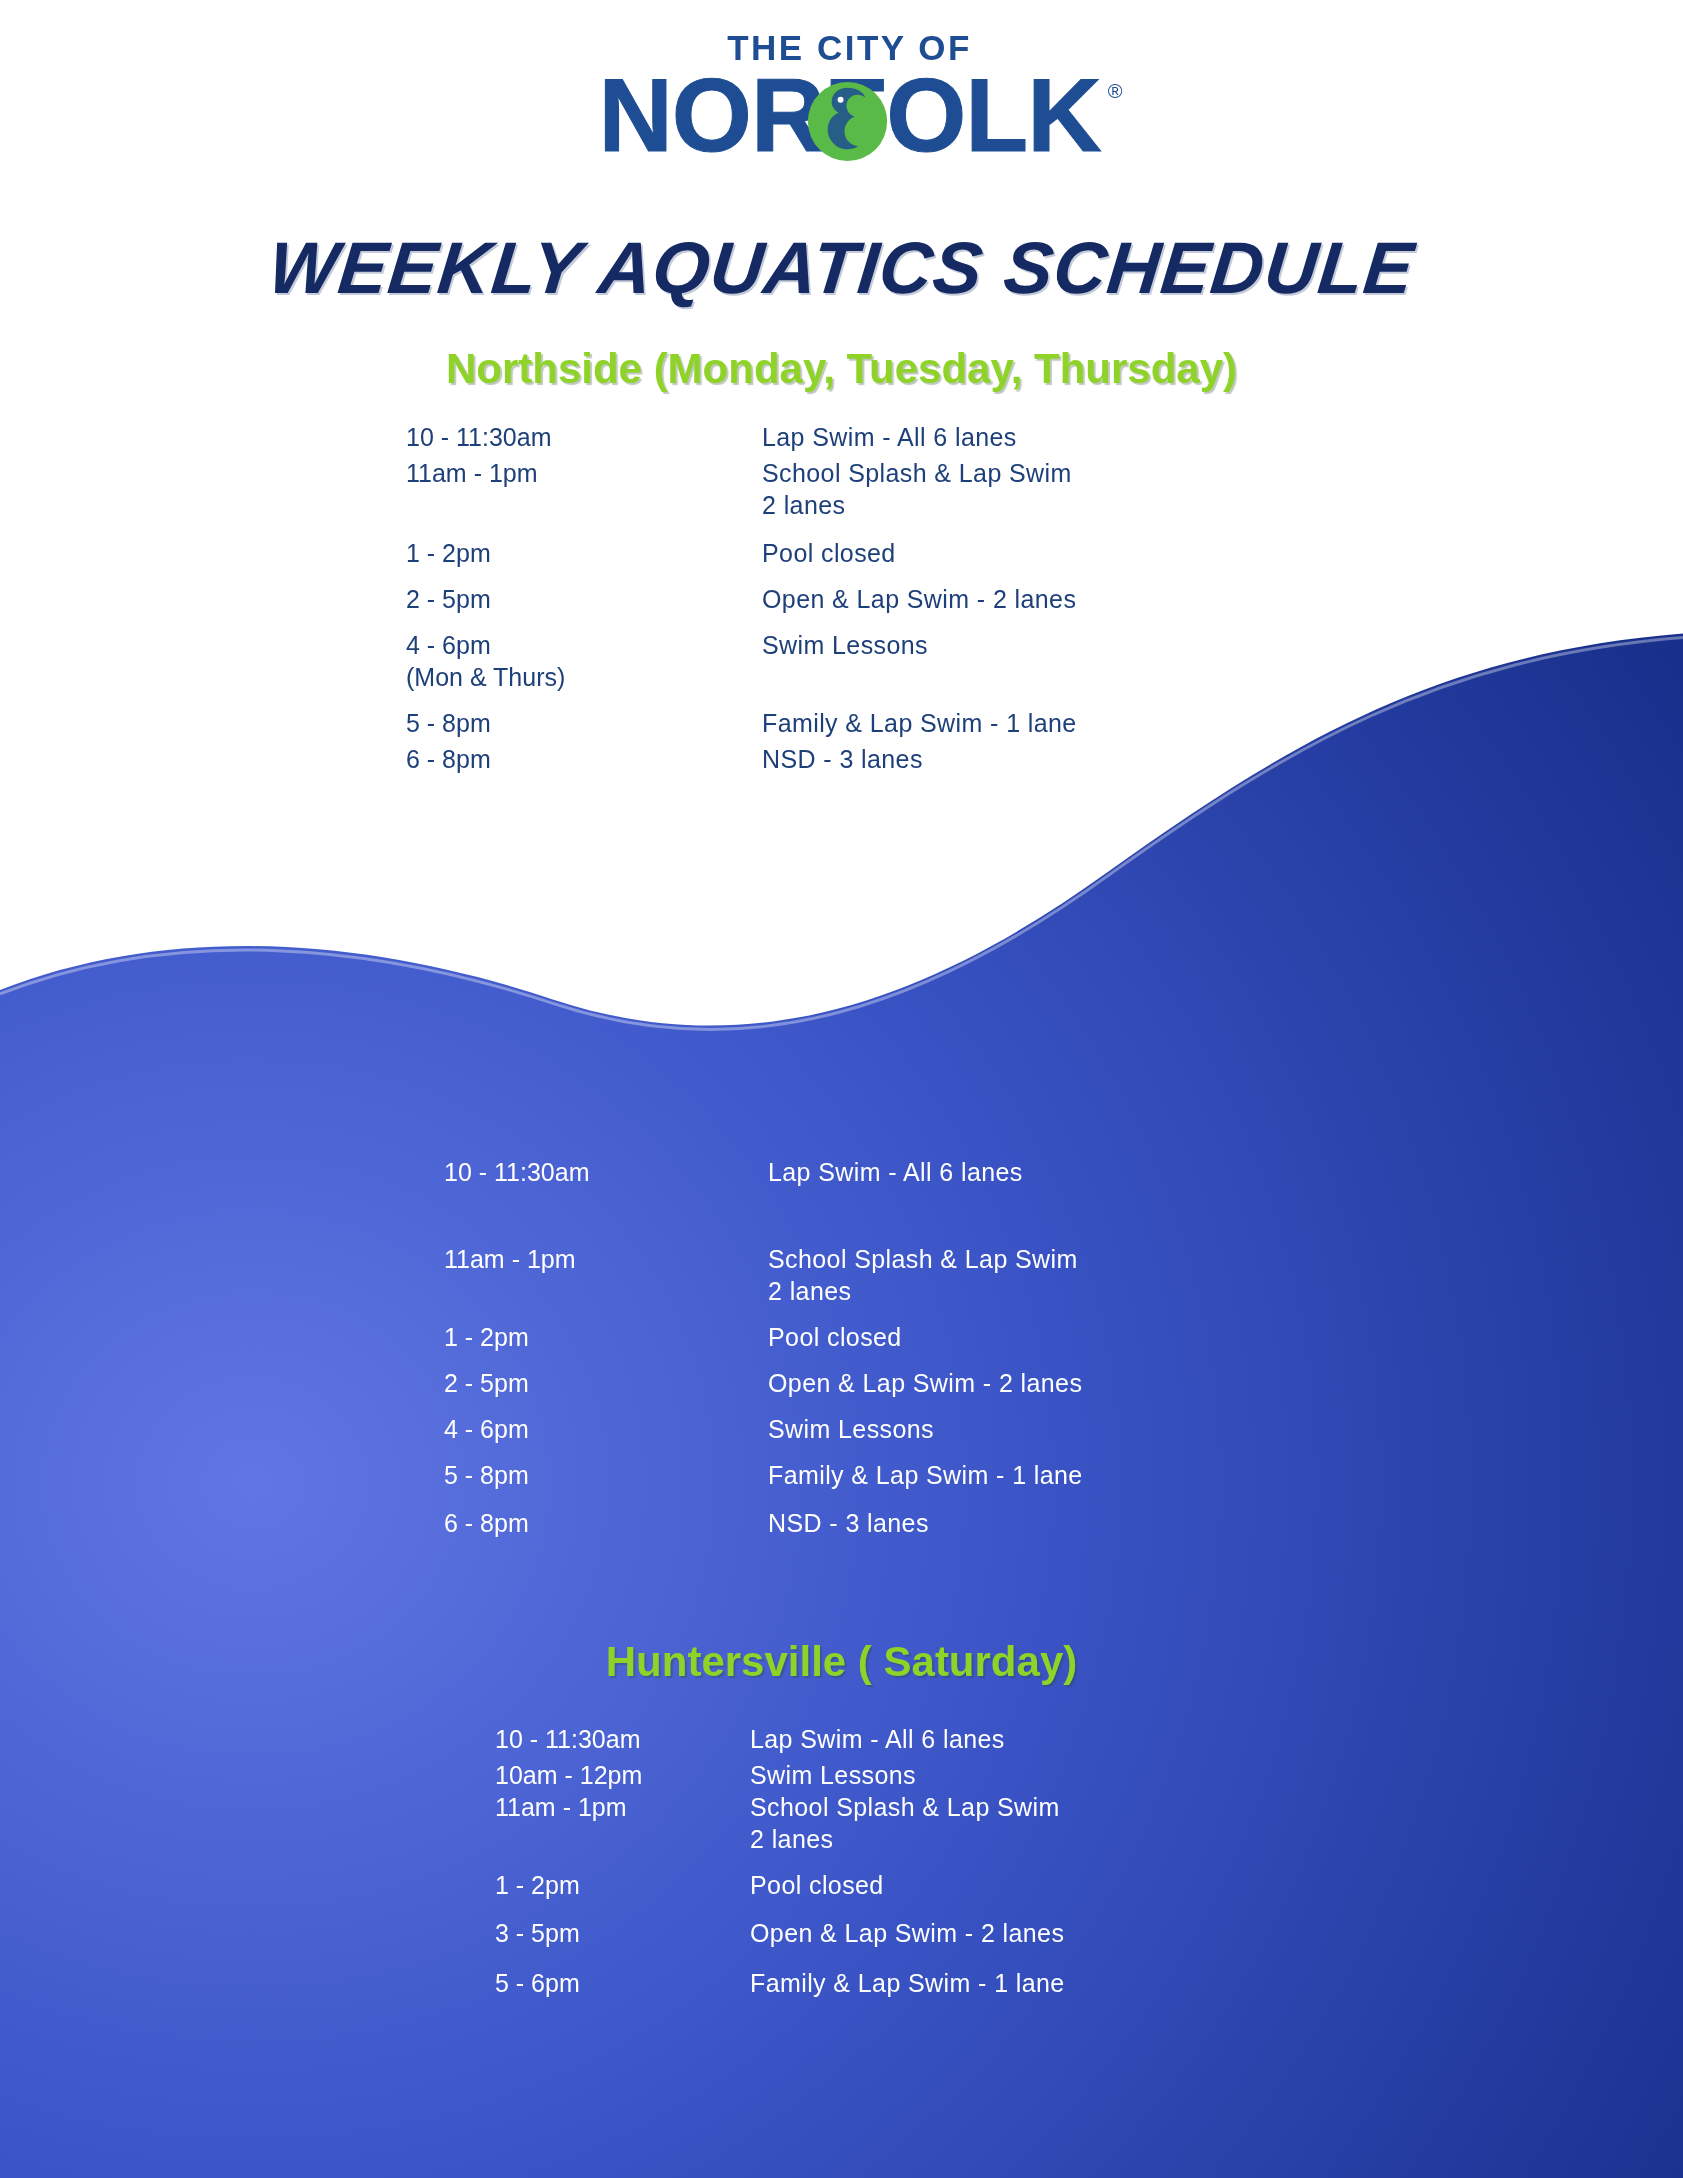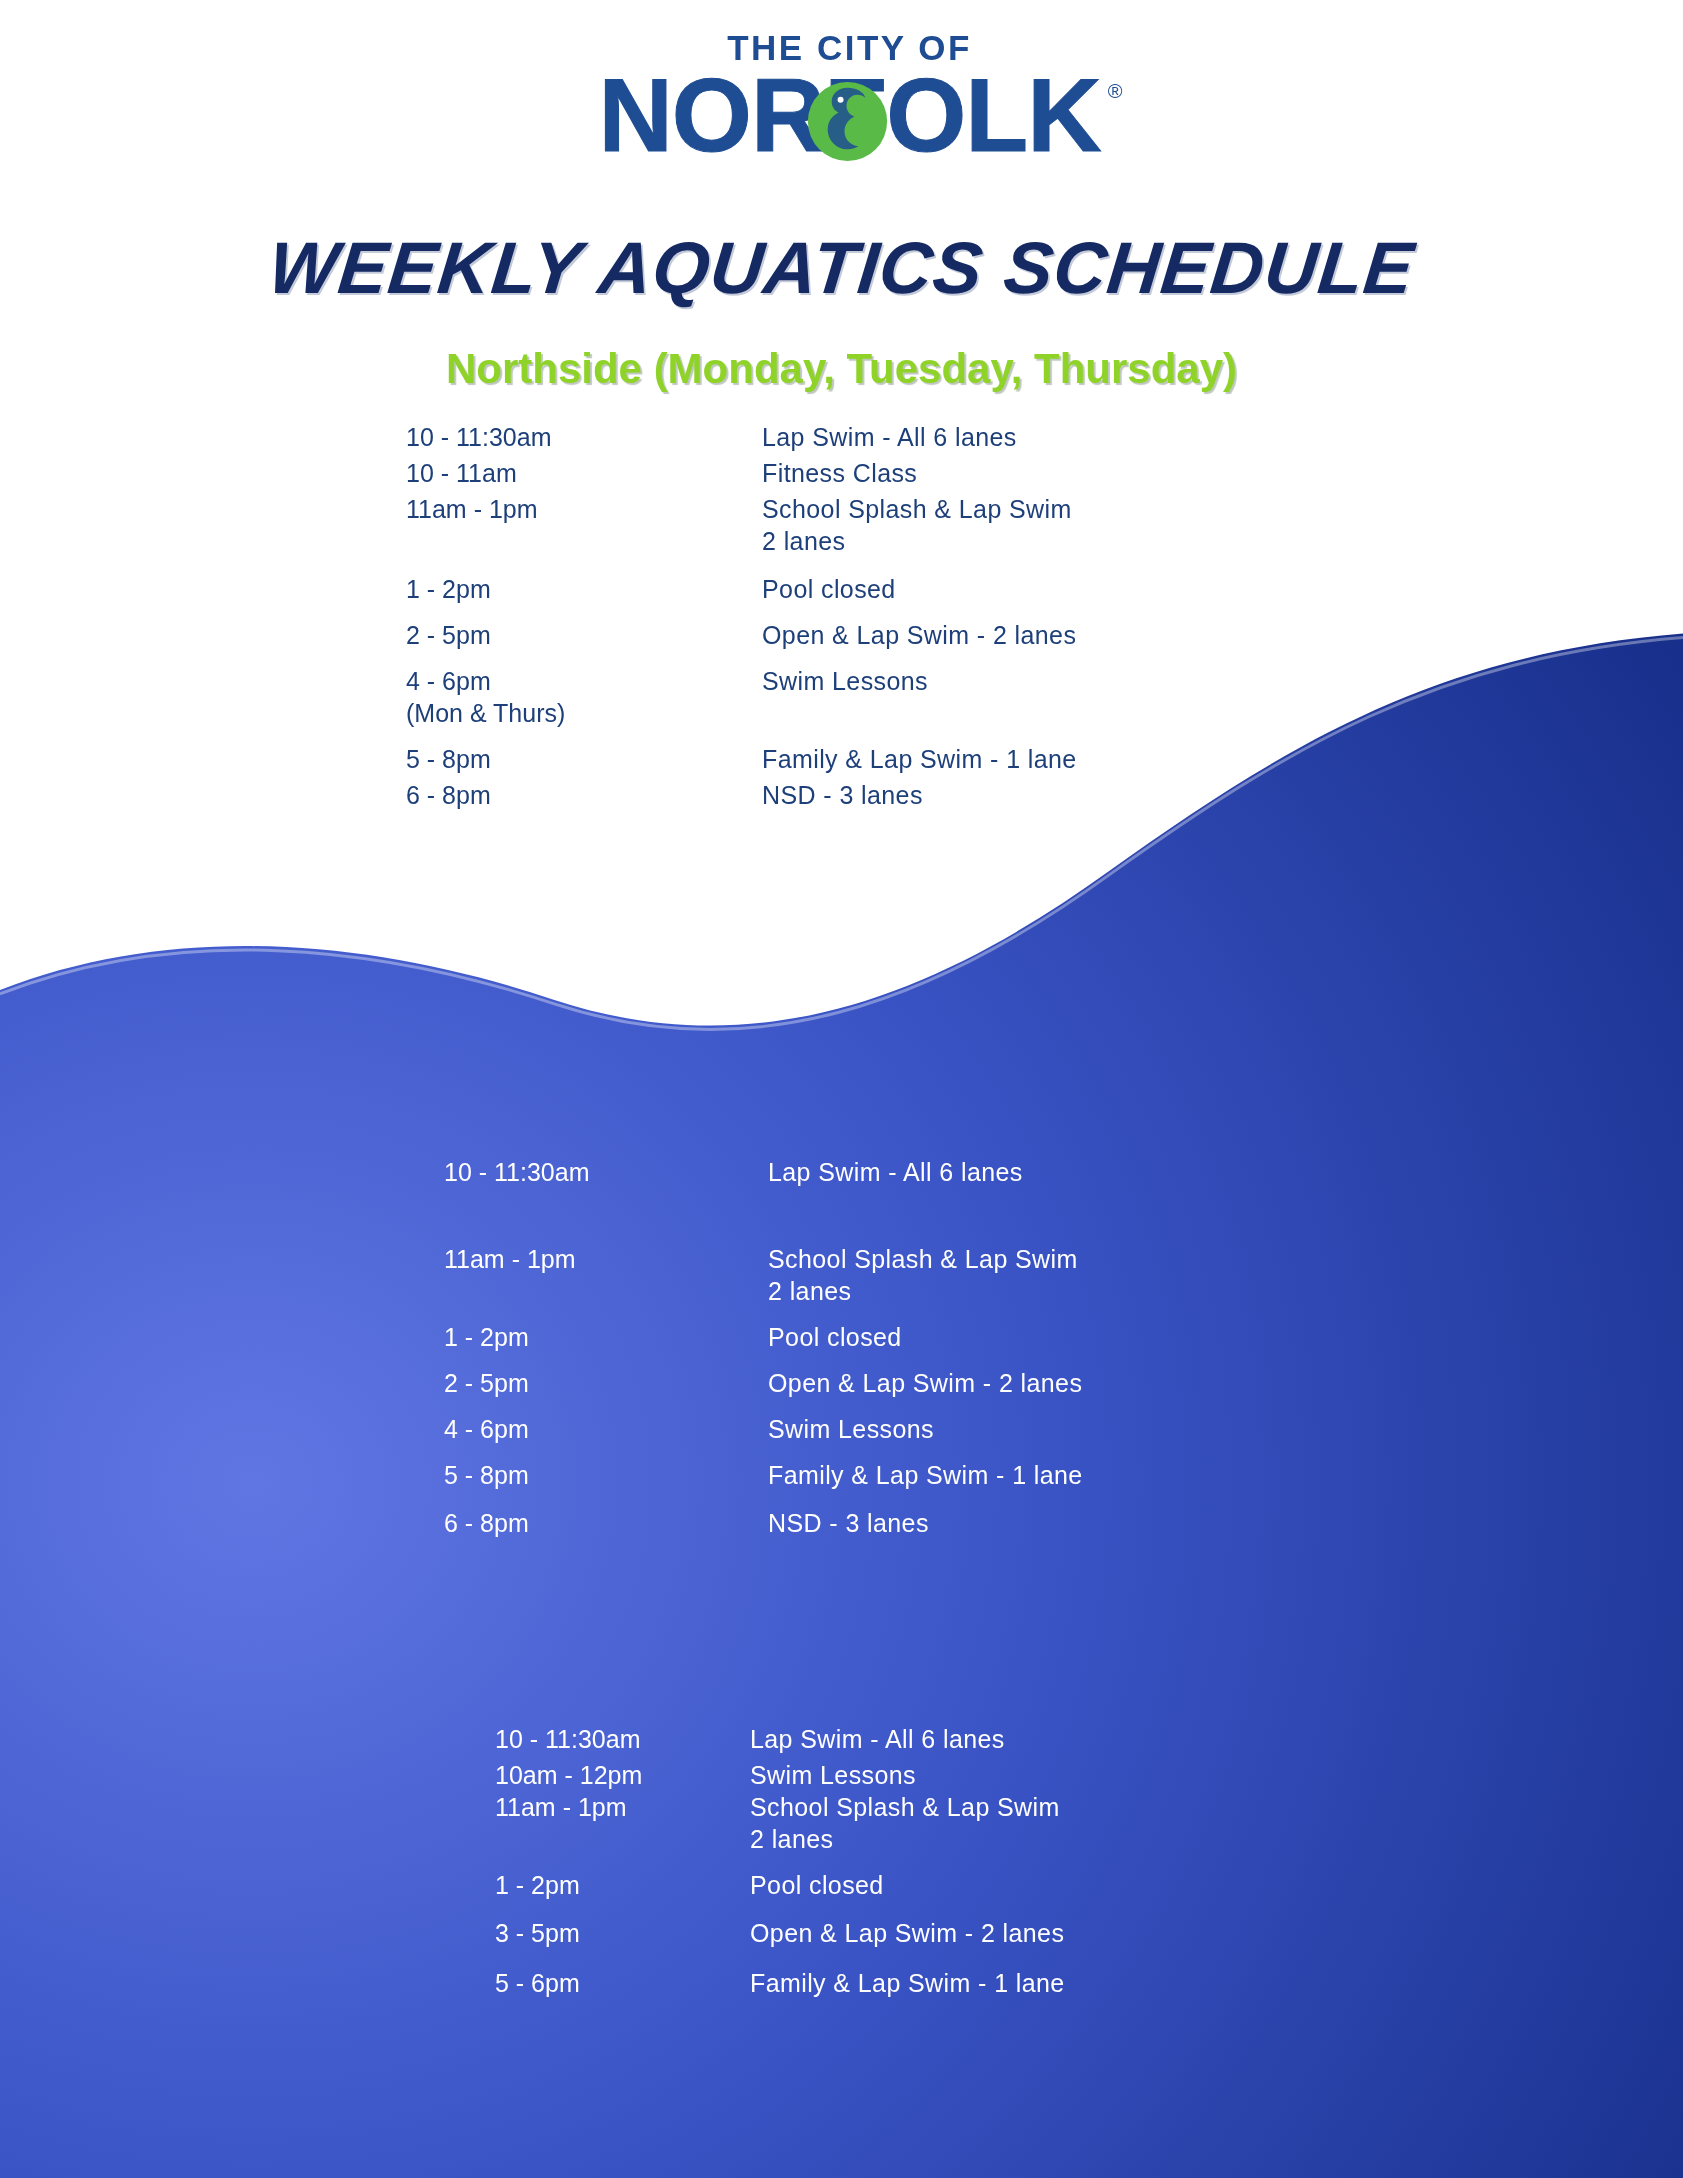--- a/index.html
+++ b/index.html
@@ -209,30 +209,27 @@
         <circle cx="52" cy="52" r="40" fill="#5aba47"></circle>
         <path d="M52 18c-9 0-16 6-16 14 0 5 3 9 7 11-6 3-11 9-11 17 0 11 9 20 20 20 4 0 8-1 11-3-8-1-14-7-14-15 0-7 4-12 10-15-5-2-8-6-8-11 0-6 5-11 11-11 3 0 6 1 8 3-2-6-9-10-18-10z" fill="#1f4d93" opacity="0.85"></path>
         <circle cx="45" cy="30" r="3" fill="#ffffff"></circle>
       </svg>
     </div>
   </div>
 
   <div id="main-title">WEEKLY AQUATICS SCHEDULE</div>
 
   <div class="section-heading" id="heading-northside">Northside (Monday, Tuesday, Thursday)</div>
+  <div class="section-heading" id="heading-huntersville-sat">Huntersville ( Saturday)</div>
 
   <div class="schedule" id="schedule-northside">
       <div class="row" style="margin-bottom: 4px;">
         <div class="time">10 - 11:30am</div>
         <div class="activity">Lap Swim - All 6 lanes</div>
       </div>
-      <div class="row" style="margin-bottom: 4px;">
-        <div class="time">10 - 11am</div>
-        <div class="activity">Fitness Class</div>
-      </div>
       <div class="row" style="margin-bottom: 16px;">
         <div class="time">11am - 1pm</div>
         <div class="activity">School Splash &amp; Lap Swim
 2 lanes</div>
       </div>
       <div class="row" style="margin-bottom: 14px;">
         <div class="time">1 - 2pm</div>
         <div class="activity">Pool closed</div>
       </div>
       <div class="row" style="margin-bottom: 14px;">

